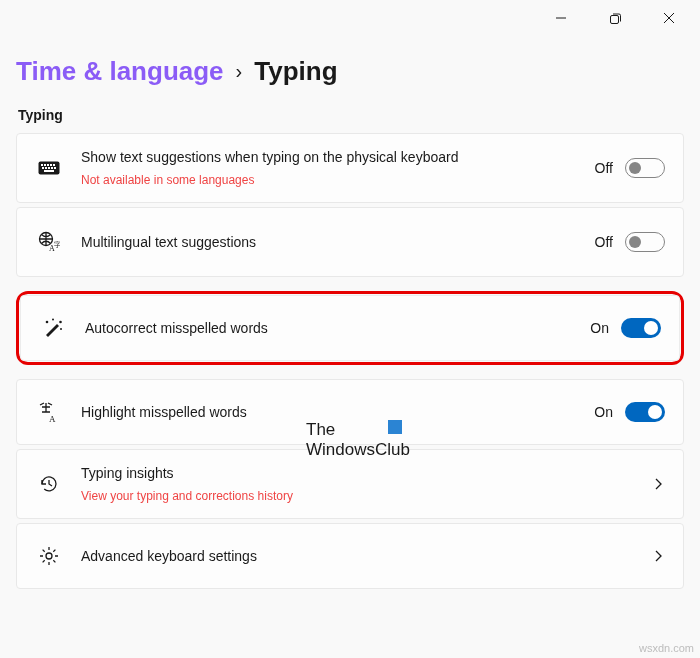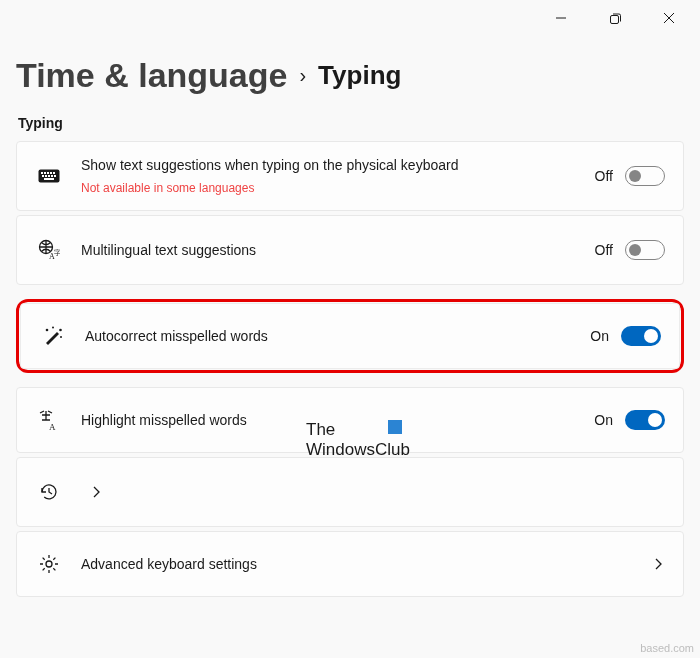--- a/index.html
+++ b/index.html
@@ -31,23 +31,23 @@
       padding: 8px 16px 8px 16px;
     }
     .breadcrumb {
       display: flex;
       align-items: center;
       gap: 12px;
       margin-top: 12px;
       margin-bottom: 20px;
     }
     .bc-parent {
-      font-size: 34px;
+      font-size: 26px;
       font-weight: 600;
-      color: #404040;
+      color: #8b5cf6;
     }
     .bc-sep {
       font-size: 20px;
       color: #1a1a1a;
       font-weight: 400;
     }
     .bc-current {
       font-size: 26px;
       font-weight: 600;
       color: #1a1a1a;
@@ -290,20 +290,24 @@
   </div>
 
   <div class="card tall">
     <div class="icon-slot">
       <svg width="22" height="22" viewBox="0 0 22 22" fill="none" stroke="#1a1a1a" stroke-width="1.3">
           <path d="M4 11 a7 7 0 1 1 2.2 5"></path>
           <polyline points="4,7 4,11 8,11"></polyline>
           <polyline points="11,7 11,11 14,13"></polyline>
         </svg>
     </div>
+    <div class="text-slot">
+      <div class="title">Typing insights</div>
+      <div class="subtitle">View your typing and corrections history</div>
+    </div>
     <div class="control-slot">
       <div class="chevron-right">
         <svg width="8" height="12" viewBox="0 0 8 12" fill="none" stroke="#1a1a1a" stroke-width="1.3">
             <polyline points="2,1 7,6 2,11"></polyline>
           </svg>
       </div>
     </div>
   </div>
 
   <div class="card">
@@ -326,13 +330,13 @@
   </div>
 
 </div>
 
 <div class="watermark-block">
   <div class="sq"></div>
   <div>The</div>
   <div>WindowsClub</div>
 </div>
 
-<div class="watermark-br">based.com</div>
+<div class="watermark-br">wsxdn.com</div>
 
 </body></html>

